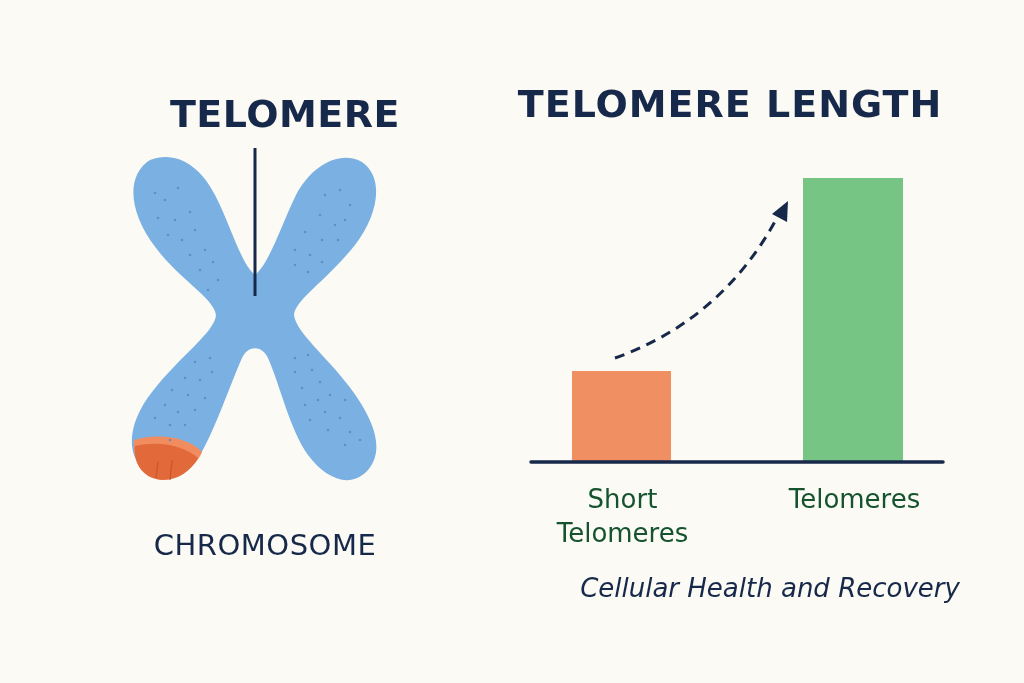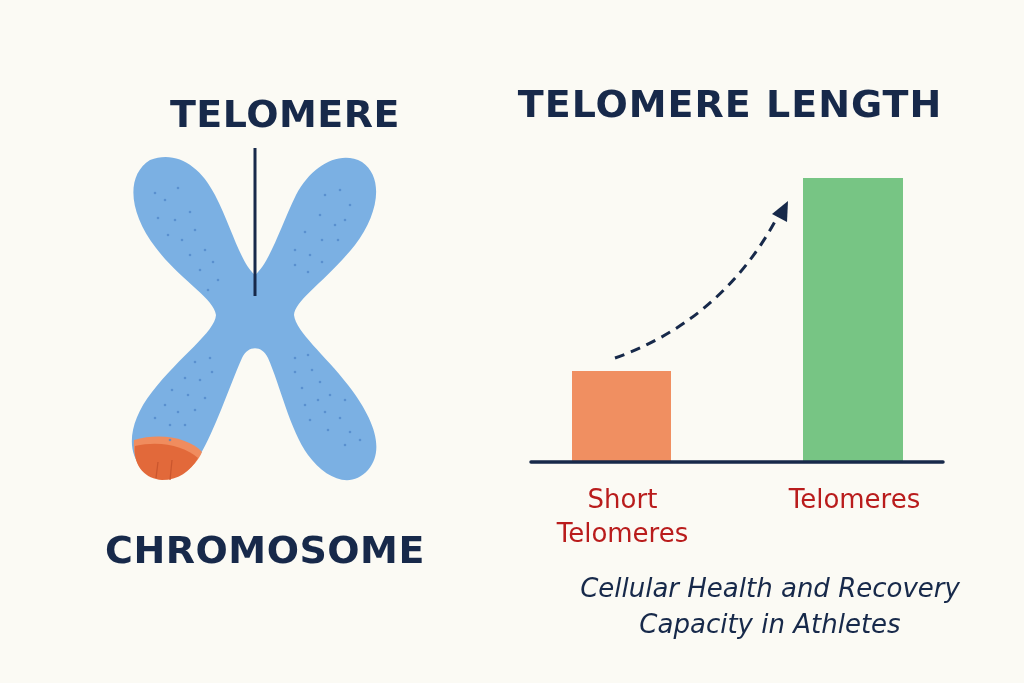--- a/index.html
+++ b/index.html
@@ -10,28 +10,28 @@
     position:relative;
     color:#17294a;
   }
   .abs { position:absolute; }
   .title-left {
     left:120px; top:92px; width:280px; text-align:right;
     font-size:38px; font-weight:bold; letter-spacing:0.5px; color:#17294a;
   }
   .title-bottom {
     left:95px; top:528px; width:340px; text-align:center;
-    font-size:38px; font-weight:bold; letter-spacing:0.5px; color:#17294a;
+    font-size:29px; font-weight:normal; letter-spacing:0.5px; color:#17294a;
   }
   .title-right {
     left:490px; top:82px; width:480px; text-align:center;
     font-size:38px; font-weight:bold; letter-spacing:1px; color:#17294a;
   }
   .bar-label {
-    font-size:26px; line-height:34px; text-align:center; color:#b91c1c;
+    font-size:26px; line-height:34px; text-align:center; color:#14532d;
   }
   .caption {
     left:540px; top:570px; width:460px; text-align:center;
     font-size:26px; line-height:36px; color:#17294a;font-style:italic;
   }
   svg { position:absolute; left:0; top:0; }
 </style>
 </head>
 <body>
 
@@ -148,14 +148,13 @@
 <div class="abs bar-label" style="left:540px; top:482px; width:165px;">
   <div>Short</div>
   <div>Telomeres</div>
 </div>
 <div class="abs bar-label" style="left:772px; top:482px; width:165px;">
   <div>Telomeres</div>
 </div>
 
 <div class="abs caption">
   <div>Cellular Health and Recovery</div>
-  <div>Capacity in Athletes</div>
 </div>
 
 </body></html>

